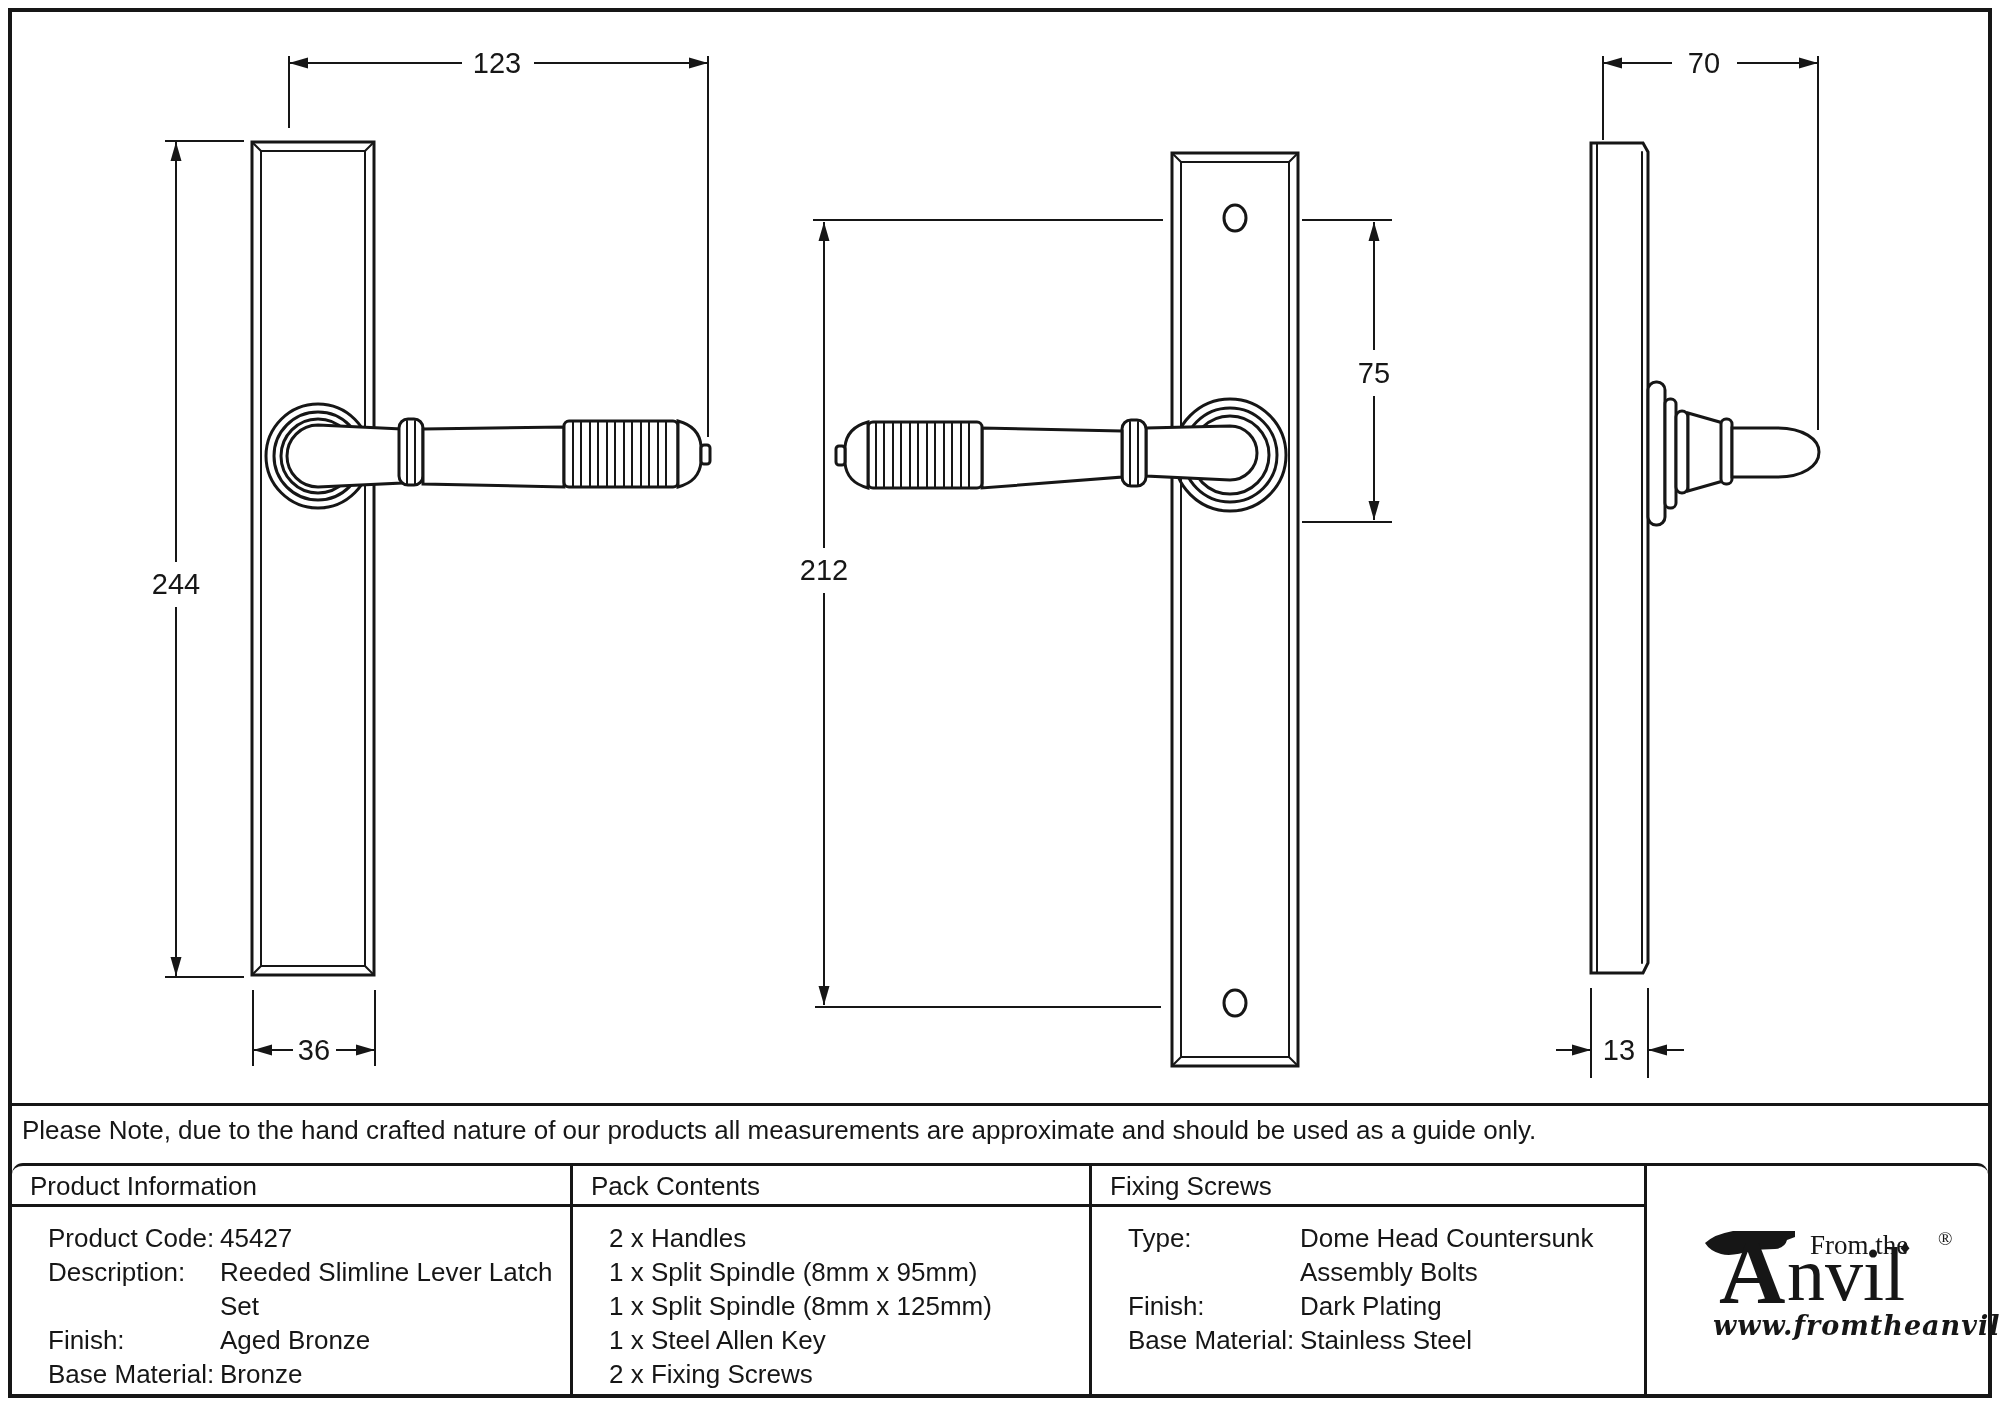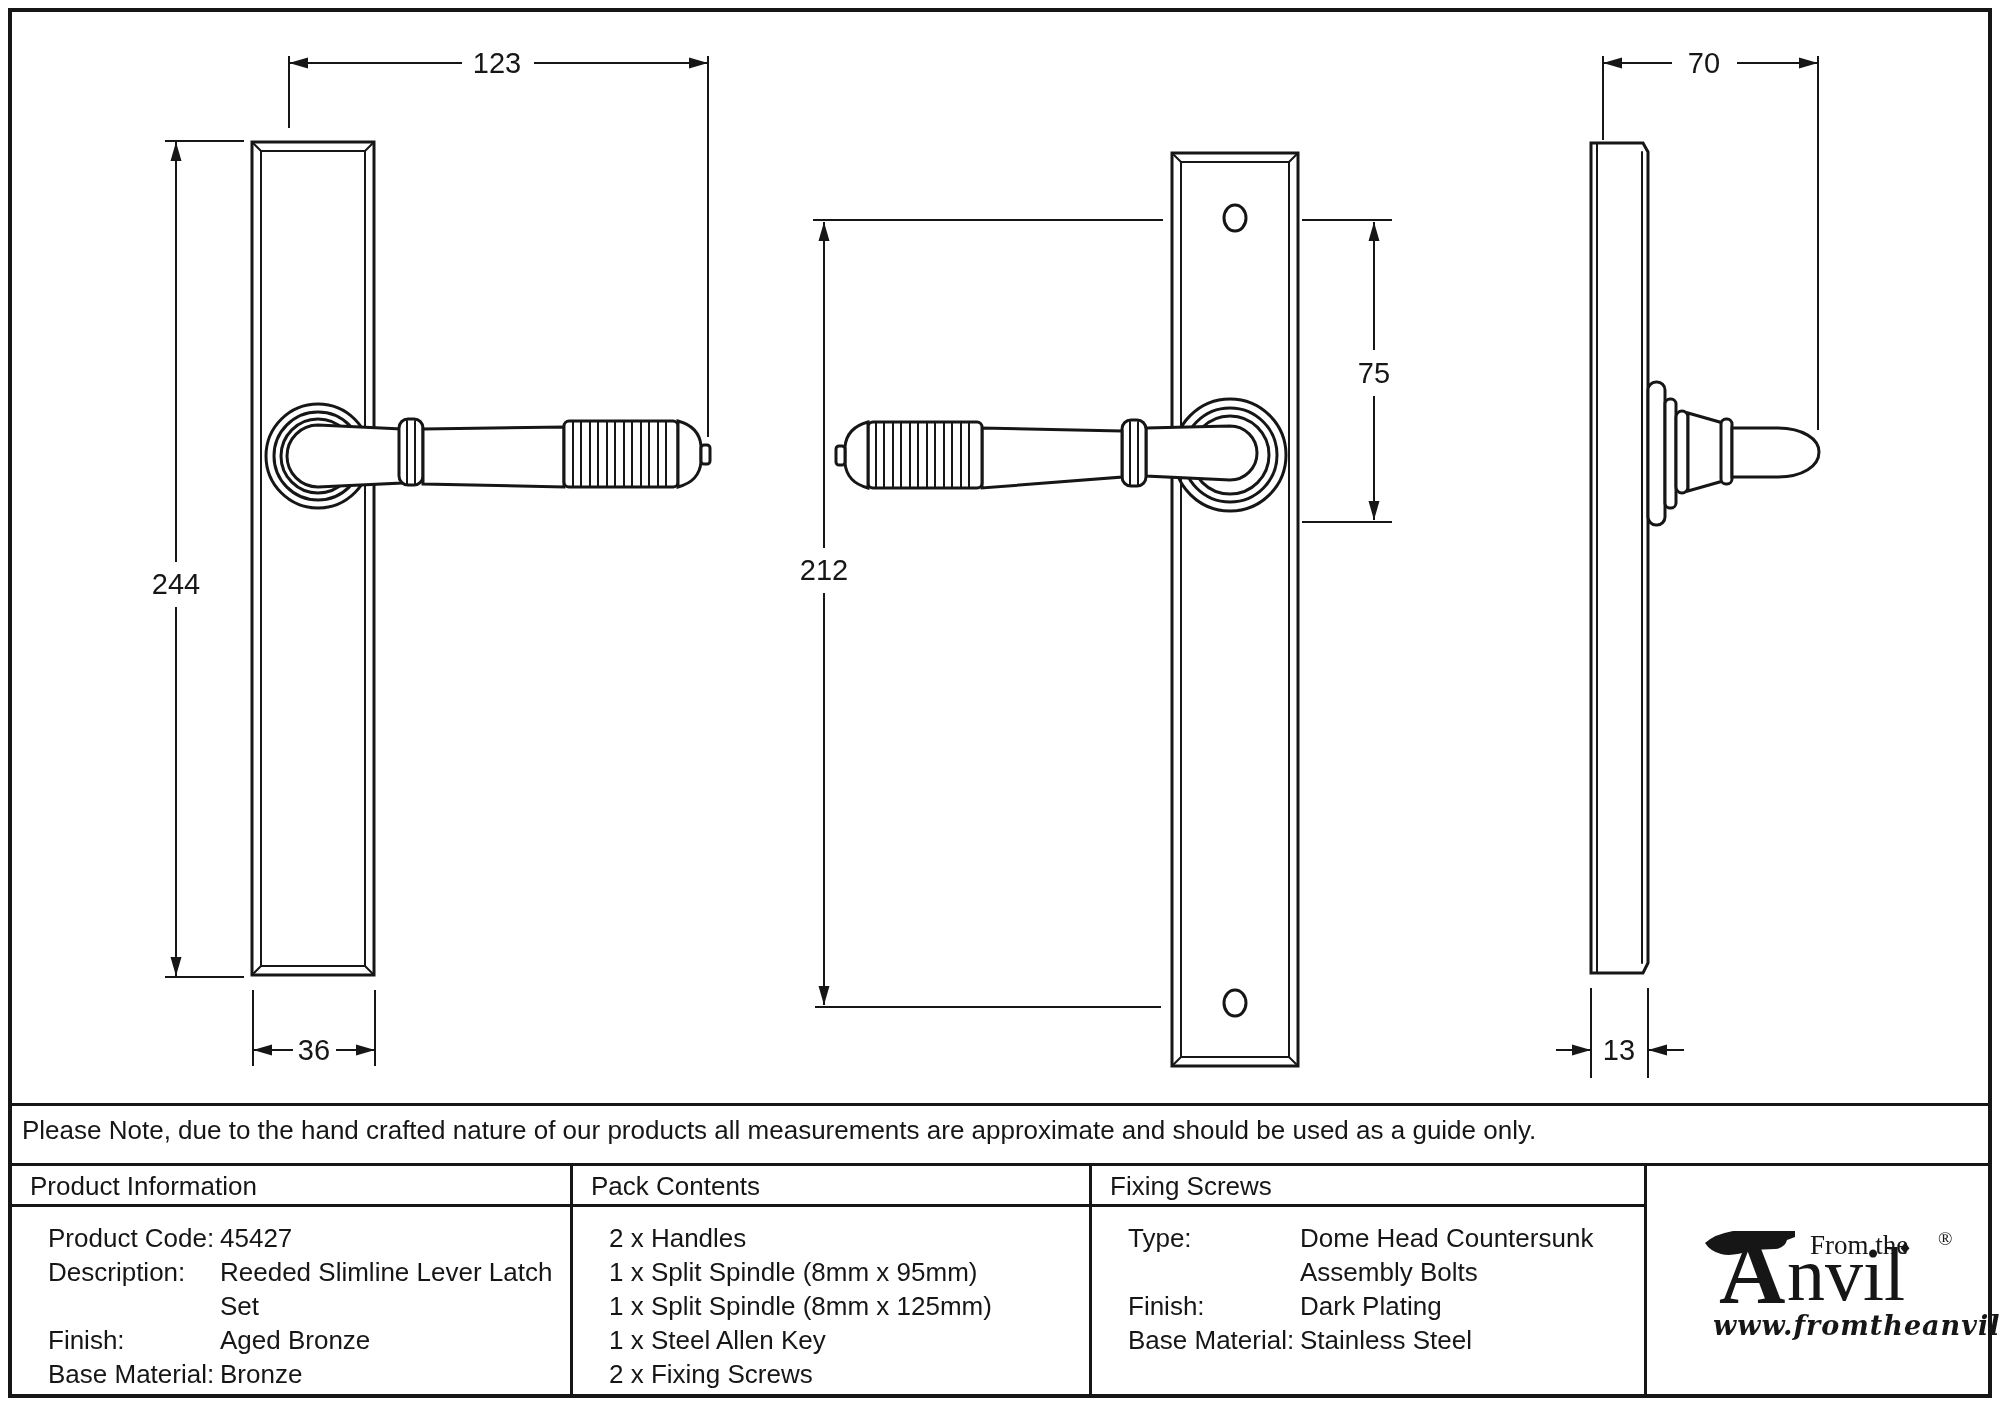--- a/index.html
+++ b/index.html
@@ -6,21 +6,21 @@
   body{width:2000px;height:1406px;position:relative;font-family:"Liberation Sans",sans-serif;color:#161616;}
   .frame{position:absolute;inset:8px;border:4px solid #161616;box-sizing:border-box;}
   svg text{font-family:"Liberation Sans",sans-serif;}
   .dim{font-size:29px;fill:#161616;text-anchor:middle;}
   
   .note-bar{position:absolute;left:12px;right:12px;top:1103px;height:52px;border-top:3px solid #161616;
             box-sizing:border-box;display:flex;align-items:center;padding-left:10px;font-size:26px;}
   
   .spec-table{position:absolute;left:12px;right:12px;top:1163px;bottom:12px;border-top:3px solid #161616;
               box-sizing:border-box;display:grid;grid-template-columns:558px 519px 555px 1fr;
-              grid-template-rows:41px 1fr;font-size:26px;}
+              grid-template-rows:41px 1fr;font-size:26px;border-radius:11px;}
   .cell{box-sizing:border-box;}
   .hdr{border-bottom:3px solid #161616;padding:5px 0 0 18px;}
   .c2{border-left:3px solid #161616;}
   .body-cell{padding:14px 0 0 36px;line-height:34px;}
   .kv{display:flex;}
   .kv .k{width:172px;flex:0 0 172px;}
   .logo-cell{grid-column:4;grid-row:1 / span 2;border-left:3px solid #161616;position:relative;}
   .logo-from{position:absolute;left:163px;top:64px;font-family:"Liberation Serif",serif;font-size:27px;}
   .logo-a{position:absolute;left:72px;top:60px;font-family:"Liberation Serif",serif;font-size:92px;line-height:1;font-weight:bold;}
   .logo-nvil{position:absolute;left:140px;top:70px;font-family:"Liberation Serif",serif;font-size:76px;line-height:1;}

